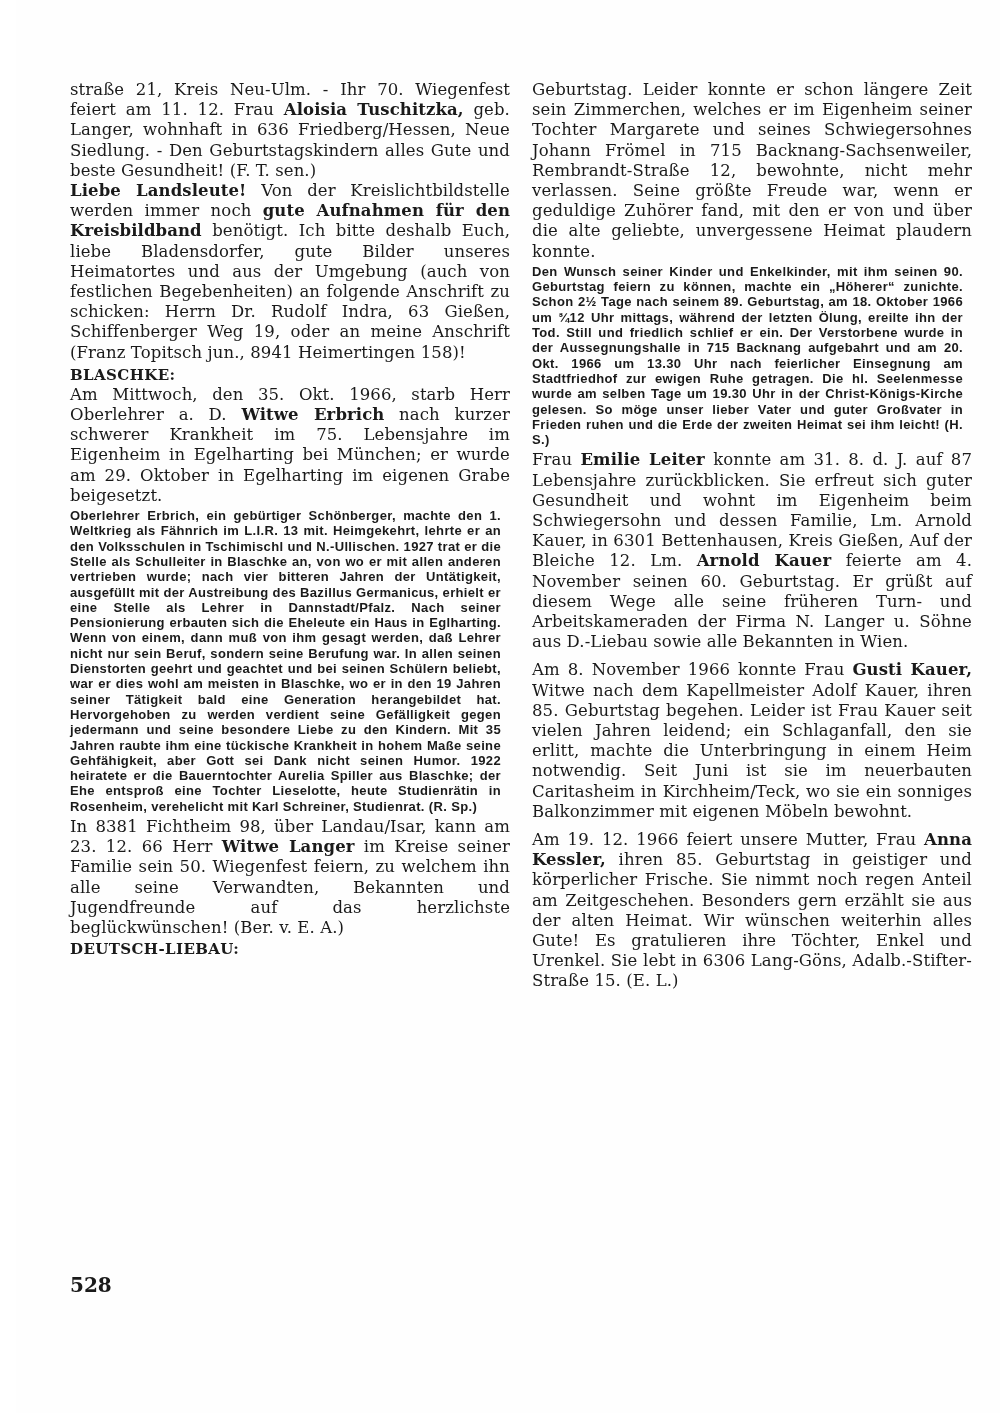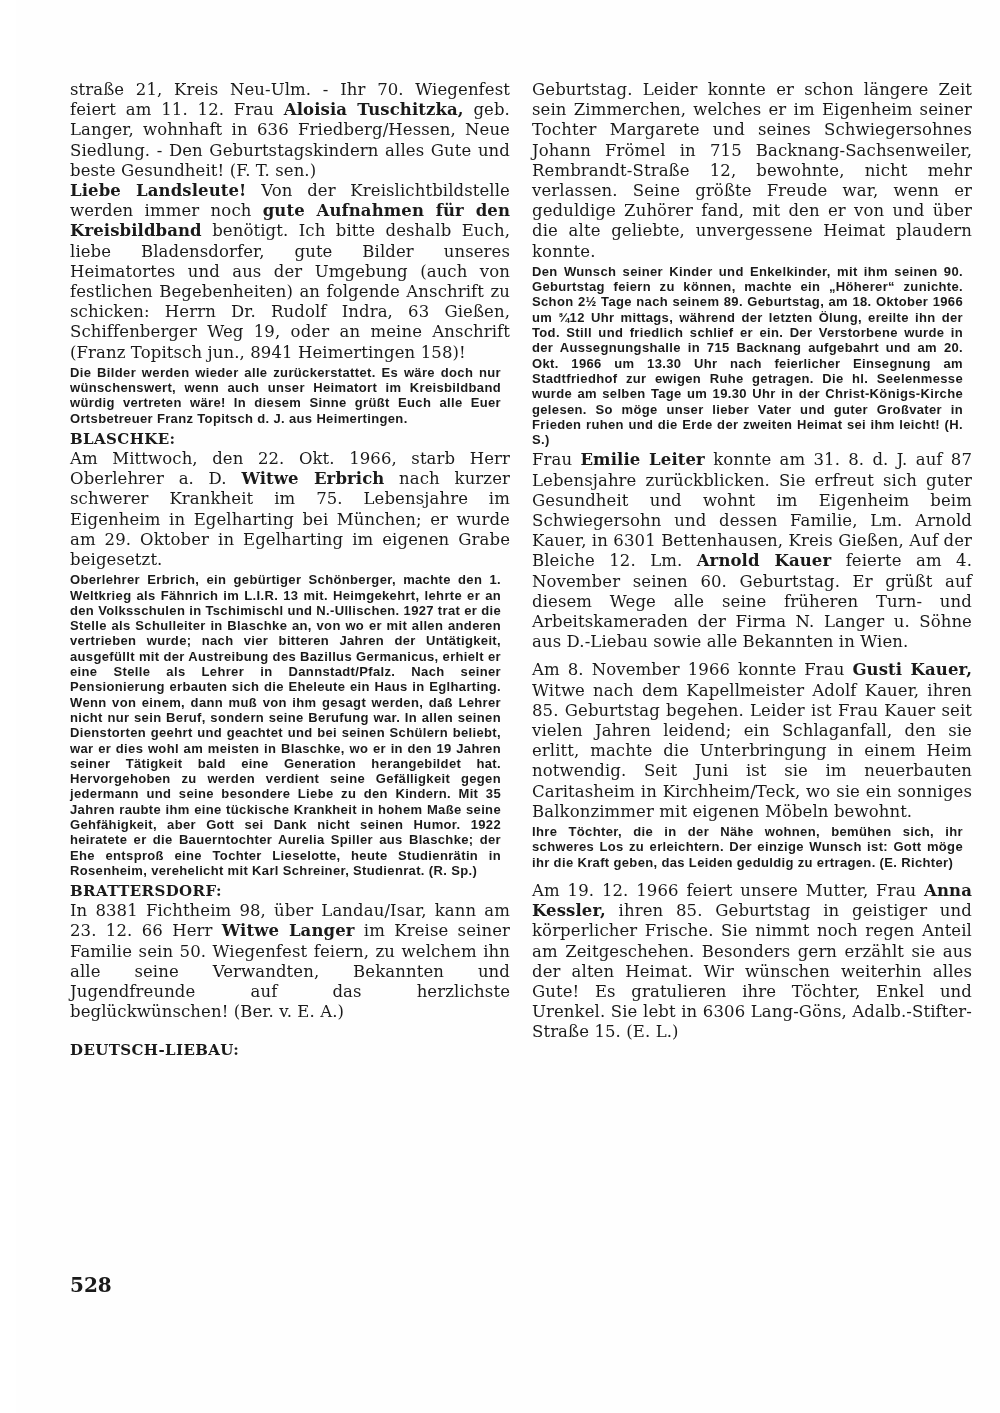--- a/index.html
+++ b/index.html
@@ -18,47 +18,44 @@
 </head>
 <body>
 
 <div class="page">
 
   <div class="col left">
     <p class="p"><span>straße 21, Kreis Neu-Ulm. - Ihr 70. Wiegenfest feiert am 11. 12. Frau </span><b>Aloisia Tuschitzka,</b><span> geb. Langer, wohnhaft in 636 Friedberg/Hessen, Neue Siedlung. - Den Geburtstagskindern alles Gute und beste Gesundheit! (F. T. sen.)</span></p>
 
     <p class="p"><b>Liebe Landsleute!</b><span> Von der Kreislichtbildstelle werden immer noch </span><b>gute Aufnahmen für den Kreisbildband</b><span> benötigt. Ich bitte deshalb Euch, liebe Bladensdorfer, gute Bilder unseres Heimatortes und aus der Umgebung (auch von festlichen Begebenheiten) an folgende Anschrift zu schicken: Herrn Dr. Rudolf Indra, 63 Gießen, Schiffenberger Weg 19, oder an meine Anschrift (Franz Topitsch jun., 8941 Heimertingen 158)!</span></p>
 
-    <p class="small">Die Bilder werden wieder alle zurückerstattet. Es wäre doch nur wünschenswert, wenn auch unser Heimatort im Kreisbildband würdig vertreten wäre! In diesem Sinne grüßt Euch alle Euer Ortsbetreuer Franz Topitsch d. J. aus Heimertingen.</p>
 
     <h2 class="head">BLASCHKE:</h2>
 
-    <p class="p"><span>Am Mittwoch, den 22. Okt. 1966, starb Herr Oberlehrer a. D. </span><b>Witwe Erbrich</b><span> nach kurzer schwerer Krankheit im 75. Lebensjahre im Eigenheim in Egelharting bei München; er wurde am 29. Oktober in Egelharting im eigenen Grabe beigesetzt.</span></p>
+    <p class="p"><span>Am Mittwoch, den 35. Okt. 1966, starb Herr Oberlehrer a. D. </span><b>Witwe Erbrich</b><span> nach kurzer schwerer Krankheit im 75. Lebensjahre im Eigenheim in Egelharting bei München; er wurde am 29. Oktober in Egelharting im eigenen Grabe beigesetzt.</span></p>
 
     <p class="small">Oberlehrer Erbrich, ein gebürtiger Schönberger, machte den 1. Weltkrieg als Fähnrich im L.I.R. 13 mit. Heimgekehrt, lehrte er an den Volksschulen in Tschimischl und N.-Ullischen. 1927 trat er die Stelle als Schulleiter in Blaschke an, von wo er mit allen anderen vertrieben wurde; nach vier bitteren Jahren der Untätigkeit, ausgefüllt mit der Austreibung des Bazillus Germanicus, erhielt er eine Stelle als Lehrer in Dannstadt/Pfalz. Nach seiner Pensionierung erbauten sich die Eheleute ein Haus in Eglharting. Wenn von einem, dann muß von ihm gesagt werden, daß Lehrer nicht nur sein Beruf, sondern seine Berufung war. In allen seinen Dienstorten geehrt und geachtet und bei seinen Schülern beliebt, war er dies wohl am meisten in Blaschke, wo er in den 19 Jahren seiner Tätigkeit bald eine Generation herangebildet hat. Hervorgehoben zu werden verdient seine Gefälligkeit gegen jedermann und seine besondere Liebe zu den Kindern. Mit 35 Jahren raubte ihm eine tückische Krankheit in hohem Maße seine Gehfähigkeit, aber Gott sei Dank nicht seinen Humor. 1922 heiratete er die Bauerntochter Aurelia Spiller aus Blaschke; der Ehe entsproß eine Tochter Lieselotte, heute Studienrätin in Rosenheim, verehelicht mit Karl Schreiner, Studienrat. (R. Sp.)</p>
 
-    <h2 class="head">BRATTERSDORF:</h2>
 
     <p class="p"><span>In 8381 Fichtheim 98, über Landau/Isar, kann am 23. 12. 66 Herr </span><b>Witwe Langer</b><span> im Kreise seiner Familie sein 50. Wiegenfest feiern, zu welchem ihn alle seine Verwandten, Bekannten und Jugendfreunde auf das herzlichste beglückwünschen! (Ber. v. E. A.)</span></p>
 
-    <h2 class="head" style="margin-top:18px">DEUTSCH-LIEBAU:</h2>
+    <h2 class="head" style="margin-top:1px">DEUTSCH-LIEBAU:</h2>
 
   </div>
 
   <div class="col right">
     <p class="p">Geburtstag. Leider konnte er schon längere Zeit sein Zimmerchen, welches er im Eigenheim seiner Tochter Margarete und seines Schwiegersohnes Johann Frömel in 715 Backnang-Sachsenweiler, Rembrandt-Straße 12, bewohnte, nicht mehr verlassen. Seine größte Freude war, wenn er geduldige Zuhörer fand, mit den er von und über die alte geliebte, unvergessene Heimat plaudern konnte.</p>
 
     <p class="small">Den Wunsch seiner Kinder und Enkelkinder, mit ihm seinen 90. Geburtstag feiern zu können, machte ein „Höherer“ zunichte. Schon 2½ Tage nach seinem 89. Geburtstag, am 18. Oktober 1966 um ¾12 Uhr mittags, während der letzten Ölung, ereilte ihn der Tod. Still und friedlich schlief er ein. Der Verstorbene wurde in der Aussegnungshalle in 715 Backnang aufgebahrt und am 20. Okt. 1966 um 13.30 Uhr nach feierlicher Einsegnung am Stadtfriedhof zur ewigen Ruhe getragen. Die hl. Seelenmesse wurde am selben Tage um 19.30 Uhr in der Christ-Königs-Kirche gelesen. So möge unser lieber Vater und guter Großvater in Frieden ruhen und die Erde der zweiten Heimat sei ihm leicht! (H. S.)</p>
 
     <p class="p"><span>Frau </span><b>Emilie Leiter</b><span> konnte am 31. 8. d. J. auf 87 Lebensjahre zurückblicken. Sie erfreut sich guter Gesundheit und wohnt im Eigenheim beim Schwiegersohn und dessen Familie, Lm. Arnold Kauer, in 6301 Bettenhausen, Kreis Gießen, Auf der Bleiche 12. Lm. </span><b>Arnold Kauer</b><span> feierte am 4. November seinen 60. Geburtstag. Er grüßt auf diesem Wege alle seine früheren Turn- und Arbeitskameraden der Firma N. Langer u. Söhne aus D.-Liebau sowie alle Bekannten in Wien.</span></p>
 
     <div class="gap"></div>
 
     <p class="p"><span>Am 8. November 1966 konnte Frau </span><b>Gusti Kauer,</b><span> Witwe nach dem Kapellmeister Adolf Kauer, ihren 85. Geburtstag begehen. Leider ist Frau Kauer seit vielen Jahren leidend; ein Schlaganfall, den sie erlitt, machte die Unterbringung in einem Heim notwendig. Seit Juni ist sie im neuerbauten Caritasheim in Kirchheim/Teck, wo sie ein sonniges Balkonzimmer mit eigenen Möbeln bewohnt.</span></p>
 
-    <p class="small">Ihre Töchter, die in der Nähe wohnen, bemühen sich, ihr schweres Los zu erleichtern. Der einzige Wunsch ist: Gott möge ihr die Kraft geben, das Leiden geduldig zu ertragen. (E. Richter)</p>
     <div class="gap"></div>
 
     <p class="p"><span>Am 19. 12. 1966 feiert unsere Mutter, Frau </span><b>Anna Kessler,</b><span> ihren 85. Geburtstag in geistiger und körperlicher Frische. Sie nimmt noch regen Anteil am Zeitgeschehen. Besonders gern erzählt sie aus der alten Heimat. Wir wünschen weiterhin alles Gute! Es gratulieren ihre Töchter, Enkel und Urenkel. Sie lebt in 6306 Lang-Göns, Adalb.-Stifter-Straße 15. (E. L.)</span></p>
   </div>
 
   <div class="pageno">528</div>
 </div>
 
 </body></html>

